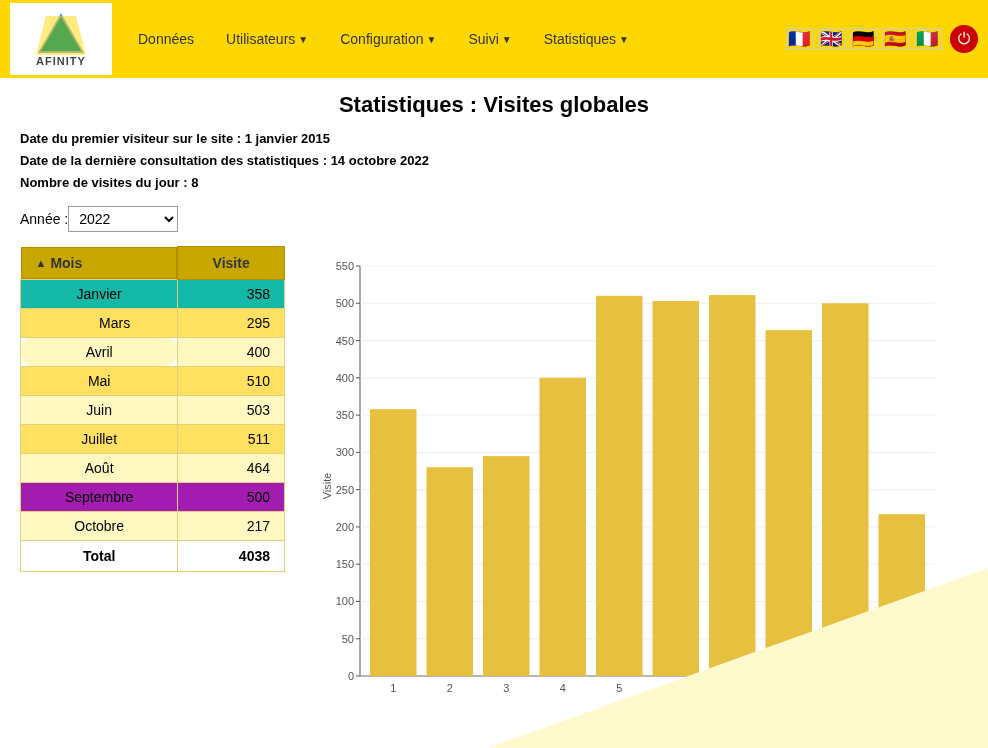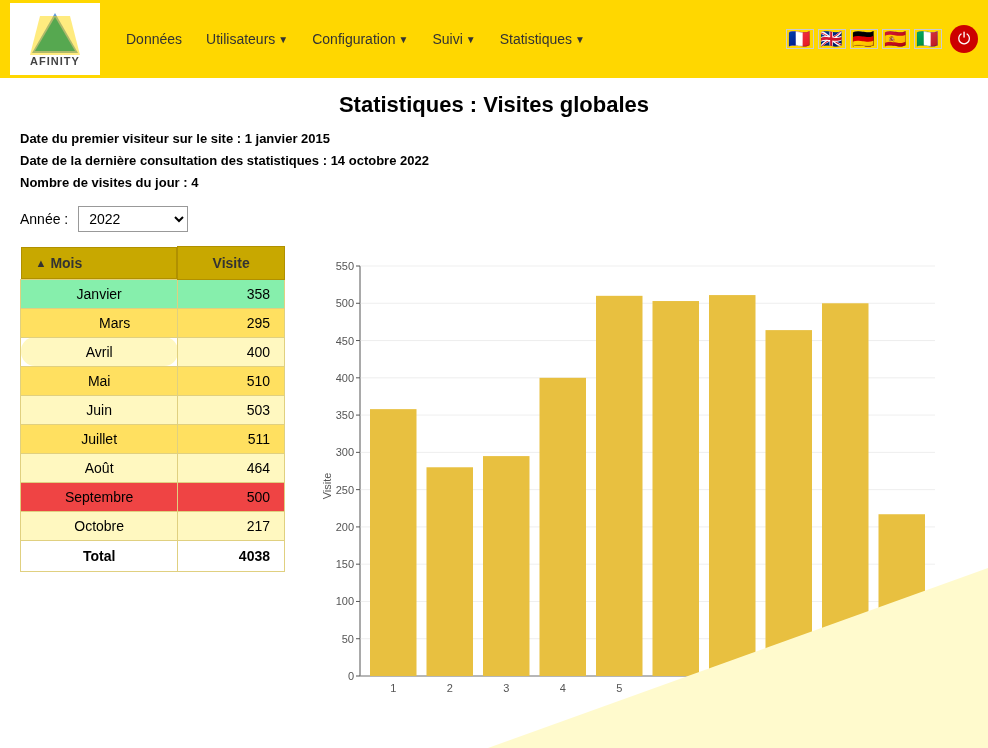--- a/index.html
+++ b/index.html
@@ -16,42 +16,42 @@
     .navbar {
       background: #FFD700;
       display: flex;
       align-items: center;
       padding: 0 10px;
       height: 78px;
       gap: 18px;
     }
     .logo-box {
       background: #fff;
-      width: 90px;
+      width: 102px;
       height: 72px;
       display: flex;
       flex-direction: column;
       align-items: center;
       justify-content: center;
       flex-shrink: 0;
     }
     .logo-icon {
       width: 50px;
       height: 44px;
     }
     .logo-text {
       font-size: 11px;
       font-weight: bold;
       color: #444;
       letter-spacing: 1px;
     }
     .nav-links {
       display: flex;
       align-items: center;
-      gap: 8px;
+      gap: 16px;
       flex: 1;
     }
     .nav-item {
       color: #333;
       font-size: 14px;
       padding: 4px 8px;
       cursor: pointer;
       white-space: nowrap;
       display: flex;
       align-items: center;
@@ -108,21 +108,20 @@
     .info-block {
       font-size: 13px;
       font-weight: bold;
       line-height: 1.7;
       margin-bottom: 12px;
     }
 
     .year-row {
       display: flex;
       align-items: center;
-      gap: 10px;
       margin-bottom: 14px;
       font-size: 14px;
     }
     .year-select {
       border: 1px solid #999;
       padding: 3px 22px 3px 6px;
       font-size: 14px;
       background: #fff;
       cursor: pointer;
       min-width: 110px;
@@ -247,21 +246,21 @@
     <div class="power-btn">⏻</div>
   </div>
 </nav>
 
 <div class="main-content">
   <h1 class="page-title">Statistiques : Visites globales</h1>
 
   <div class="info-block">
     <div>Date du premier visiteur sur le site : 1 janvier 2015</div>
     <div>Date de la dernière consultation des statistiques : 14 octobre 2022</div>
-    <div>Nombre de visites du jour : 4</div>
+    <div>Nombre de visites du jour : 8</div>
   </div>
 
   <div class="year-row">
     <label>Année :</label>
     <select class="year-select">
       <option>2022</option>
       <option>2021</option>
       <option>2020</option>
       <option>2019</option>
       <option>2018</option>
@@ -278,21 +277,21 @@
         <tr>
           <th>
             <span style="font-size:11px;">▲</span>
             <span>Mois</span>
           </th>
           <th>Visite</th>
         </tr>
       </thead>
       <tbody id="table-body">
 
-      <tr style="background: #86efac;">
+      <tr style="background: #14b8a6;">
     <td style="text-align:center;">Janvier</td>
     <td class="td-right">358</td>
   </tr>
           <tr class="highlighted">
     <td style="text-align:center;padding-left:45px;">Mars</td>
     <td class="td-right">295</td>
   </tr>
           <tr style="background: rgb(255, 248, 192);">
     <td style="text-align:center;border-radius:14px;">Avril</td>
     <td class="td-right">400</td>
@@ -306,21 +305,21 @@
     <td class="td-right">503</td>
   </tr>
           <tr class="highlighted">
     <td style="text-align:center;">Juillet</td>
     <td class="td-right">511</td>
   </tr>
           <tr style="background: rgb(255, 248, 192);">
     <td style="text-align:center;">Août</td>
     <td class="td-right">464</td>
   </tr>
-          <tr style="background: #ef4444;">
+          <tr style="background: #a21caf;">
     <td style="text-align:center;">Septembre</td>
     <td class="td-right">500</td>
   </tr>
           <tr style="background: rgb(255, 248, 192);">
     <td style="">Octobre</td>
     <td class="td-right">217</td>
   </tr>
         </tbody>
       <tfoot>
         <tr>

